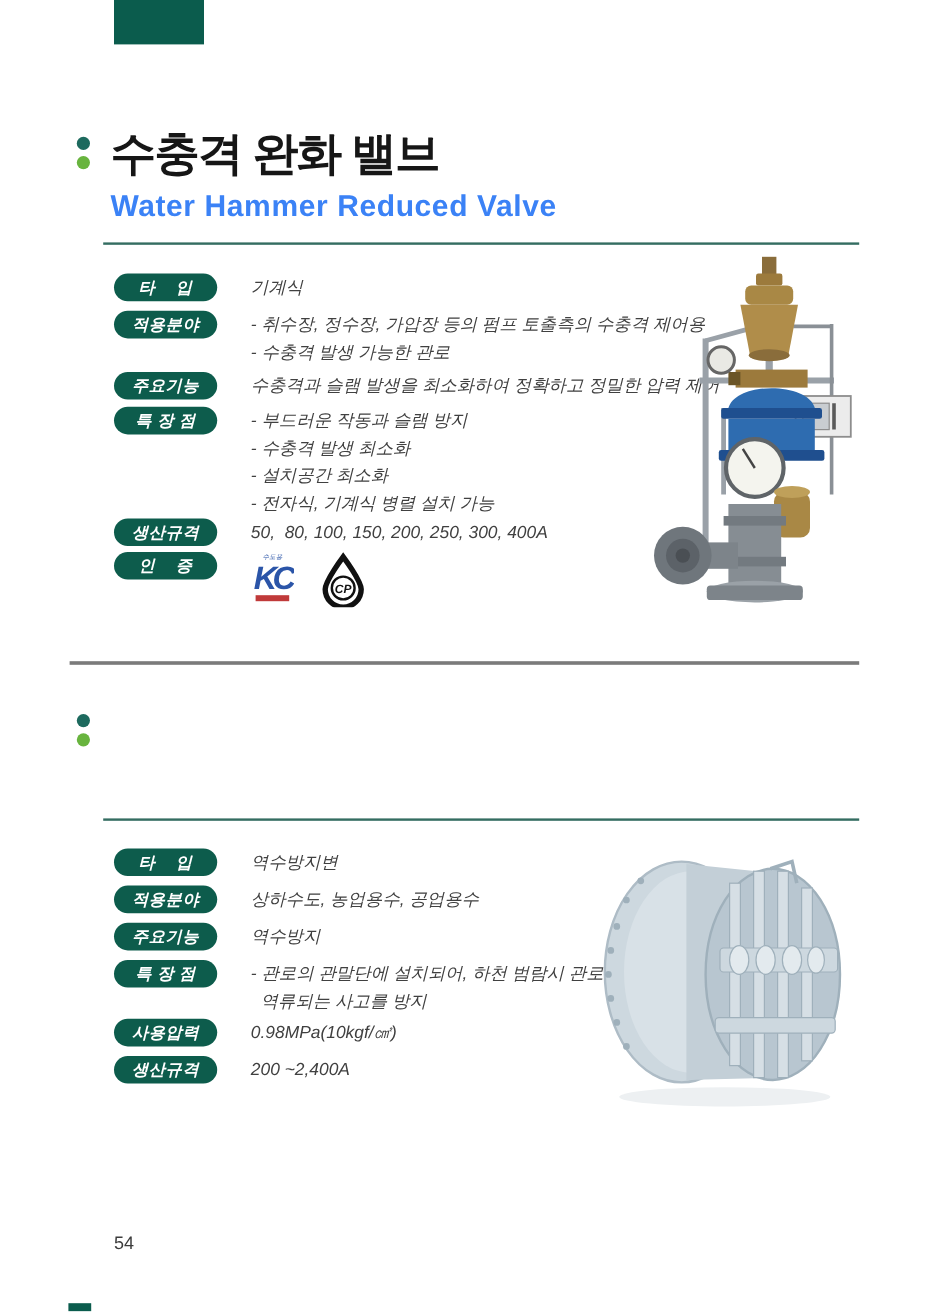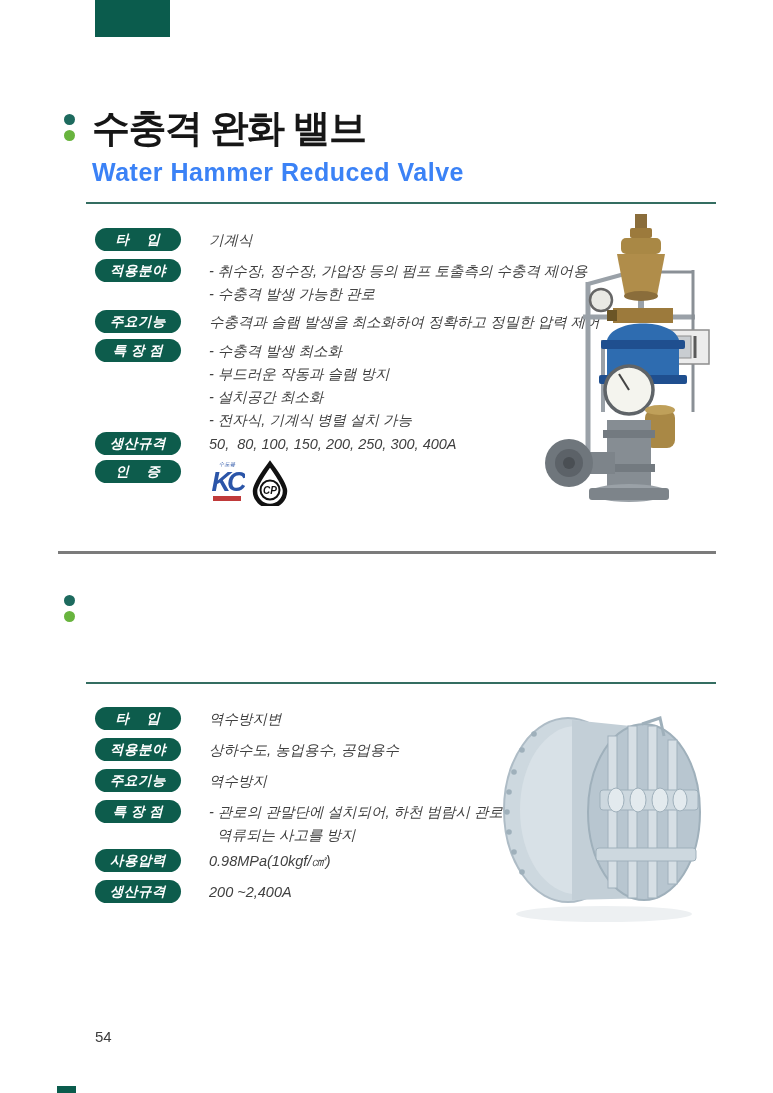--- a/index.html
+++ b/index.html
@@ -29,21 +29,21 @@
 
   .spec-table{position:absolute;left:95px;width:470px;}
   .spec-row{display:flex;align-items:flex-start;font-style:italic;}
   .pill{
     flex:0 0 86px;height:23px;line-height:23px;border-radius:12px;background:#0d5c4c;
     color:#ffffff;font-size:13.5px;font-weight:bold;text-align:center;white-space:pre;
     letter-spacing:0.5px;
   }
   .spec-values{margin-left:28px;padding-top:1px;}
   .spec-line{font-size:14.5px;line-height:23px;color:#404040;white-space:pre;}
-  .badge-row{display:flex;gap:4px;margin-left:28px;align-items:flex-start;}
+  .badge-row{display:flex;gap:20px;margin-left:28px;align-items:flex-start;}
 
   .product-photo{position:absolute;}
   .page-number{position:absolute;left:95px;top:1028px;font-size:15px;color:#3c3c3c;}
 </style>
 </head>
 <body>
 
 <div class="page">
 
   <div class="corner-tab top"></div>
@@ -72,22 +72,22 @@
     </div>
     <div class="spec-row" style="margin-bottom:5px;">
       <span class="pill">주요기능</span>
       <div class="spec-values">
         <div class="spec-line">수충격과 슬램 발생을 최소화하여 정확하고 정밀한 압력 제어</div>
       </div>
     </div>
     <div class="spec-row" style="margin-bottom:0;">
       <span class="pill">특 장 점</span>
       <div class="spec-values">
+        <div class="spec-line">- 부드러운 작동과 슬램 방지</div>
         <div class="spec-line">- 수충격 발생 최소화</div>
-        <div class="spec-line">- 부드러운 작동과 슬램 방지</div>
         <div class="spec-line">- 설치공간 최소화</div>
         <div class="spec-line">- 전자식, 기계식 병렬 설치 가능</div>
       </div>
     </div>
     <div class="spec-row" style="margin-bottom:4px;">
       <span class="pill">생산규격</span>
       <div class="spec-values">
         <div class="spec-line">50,  80, 100, 150, 200, 250, 300, 400A</div>
       </div>
     </div>

